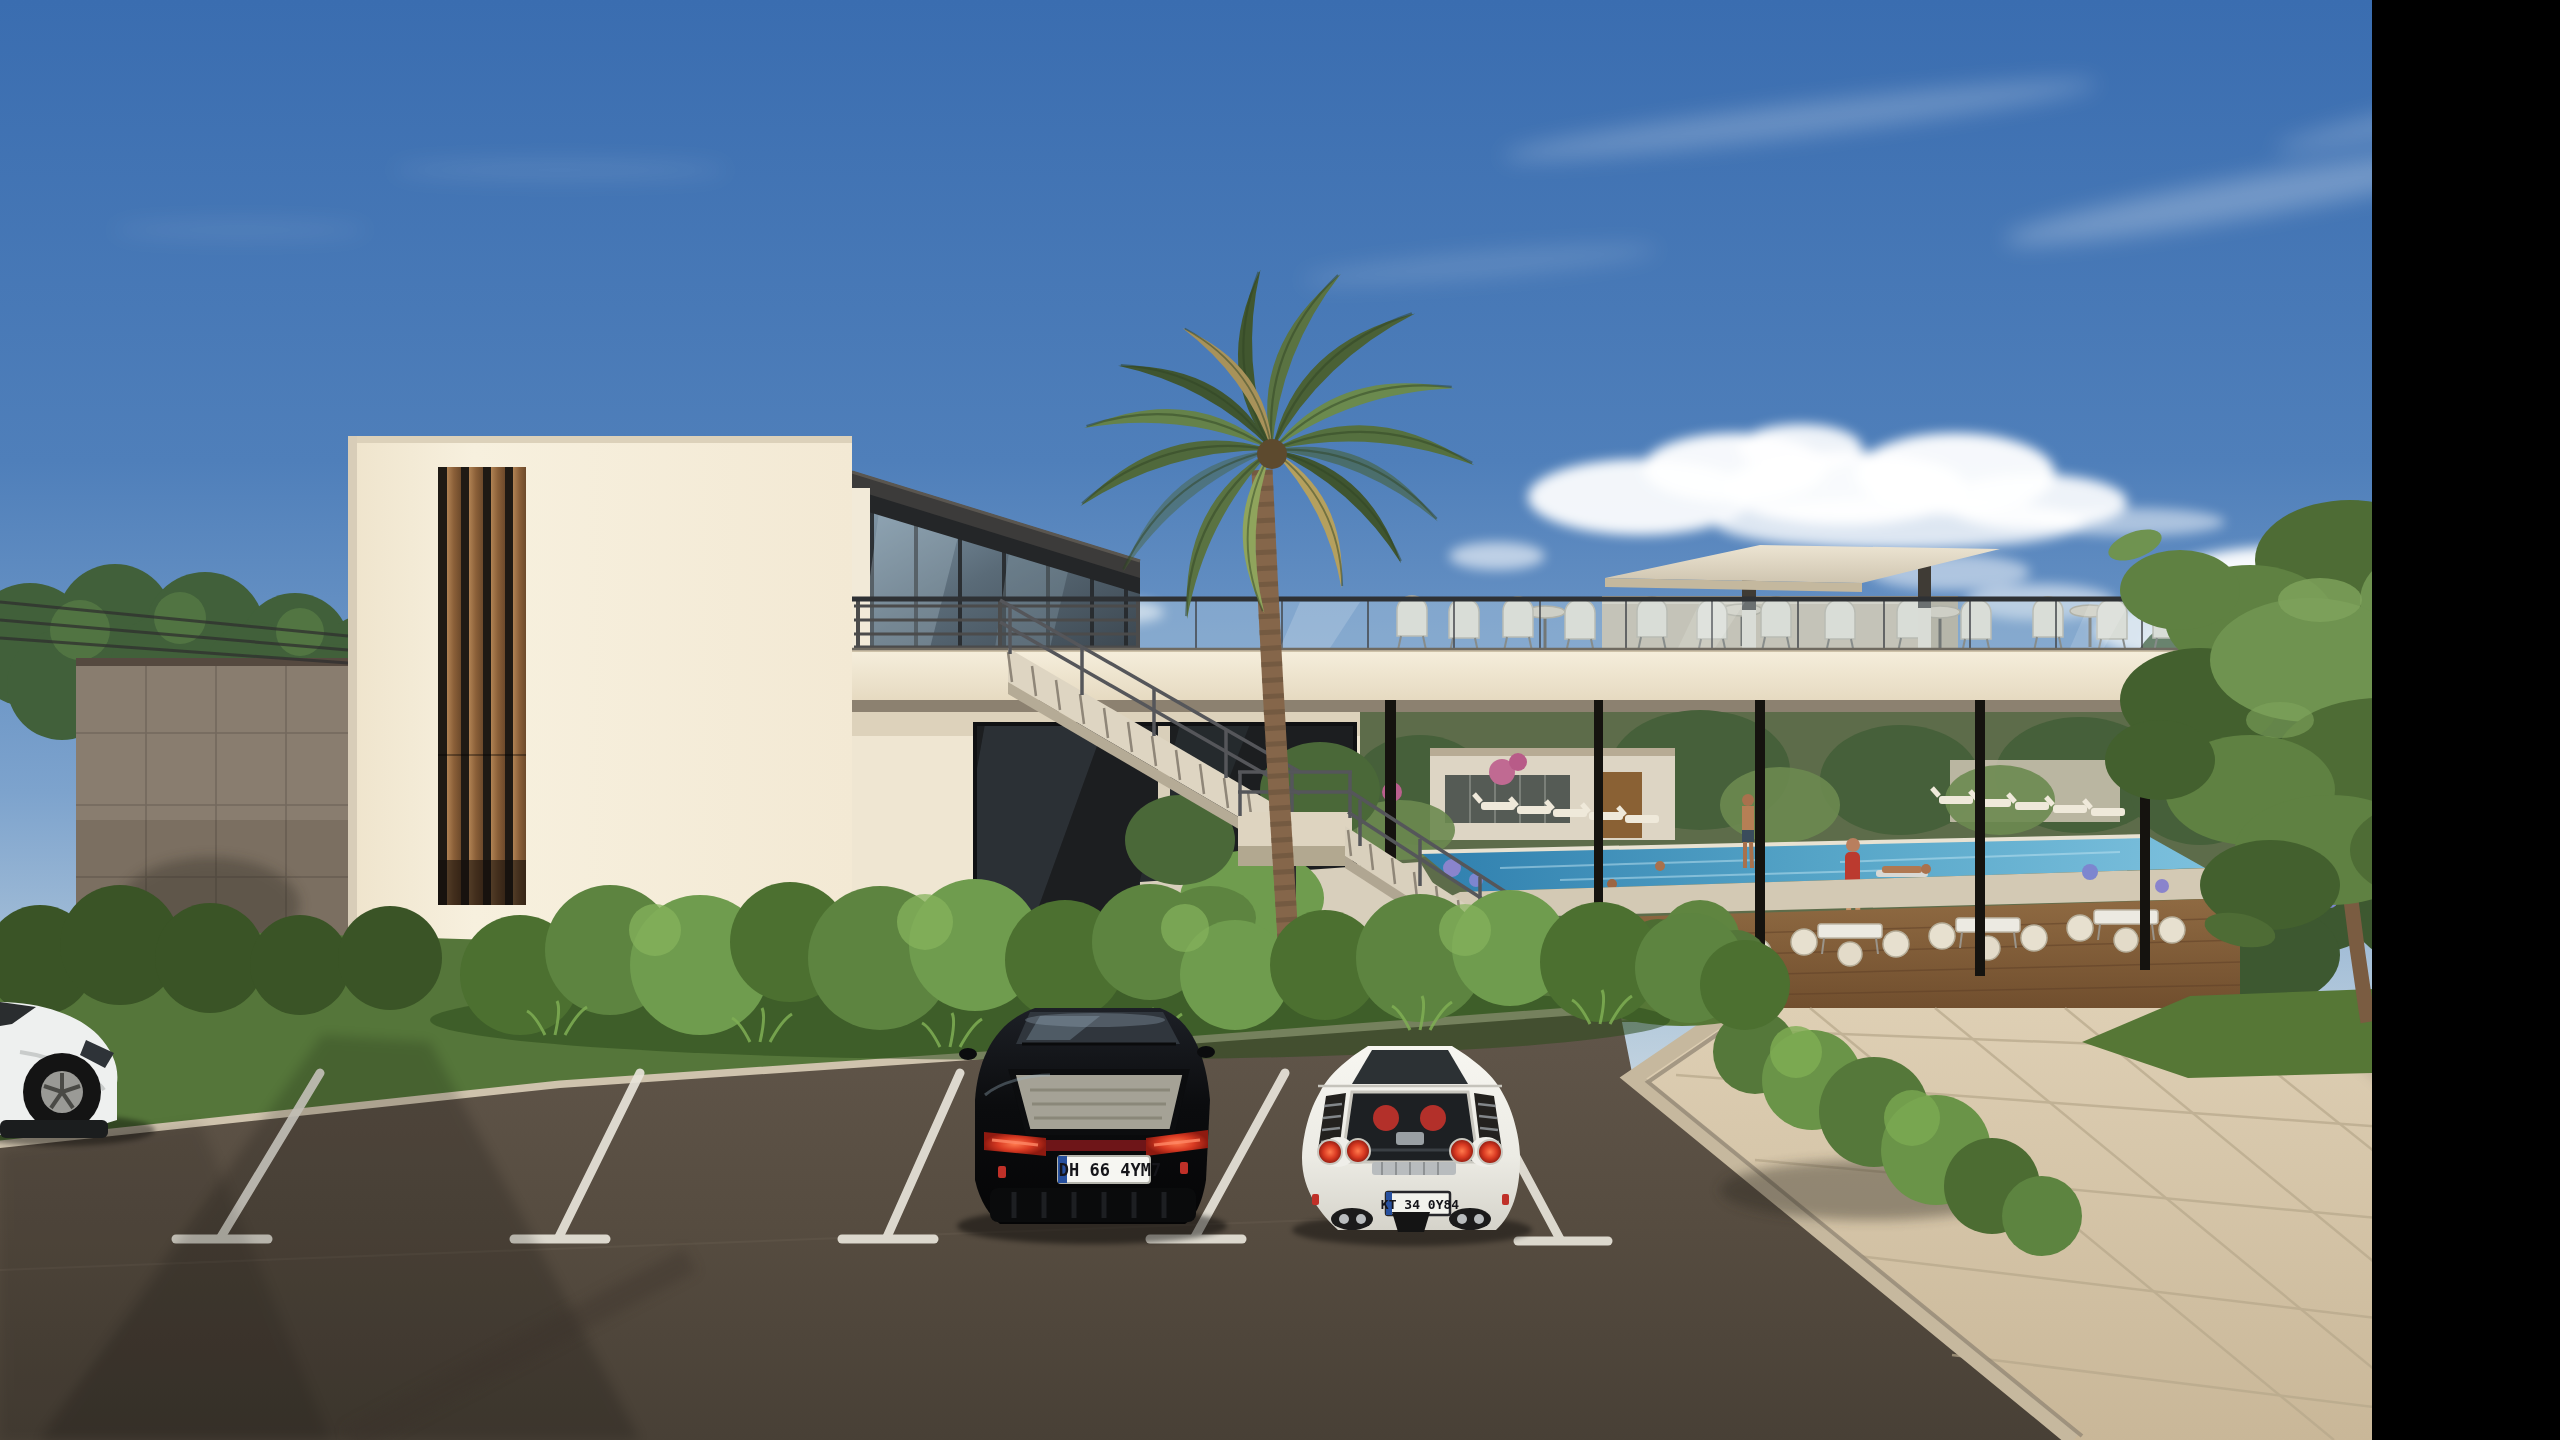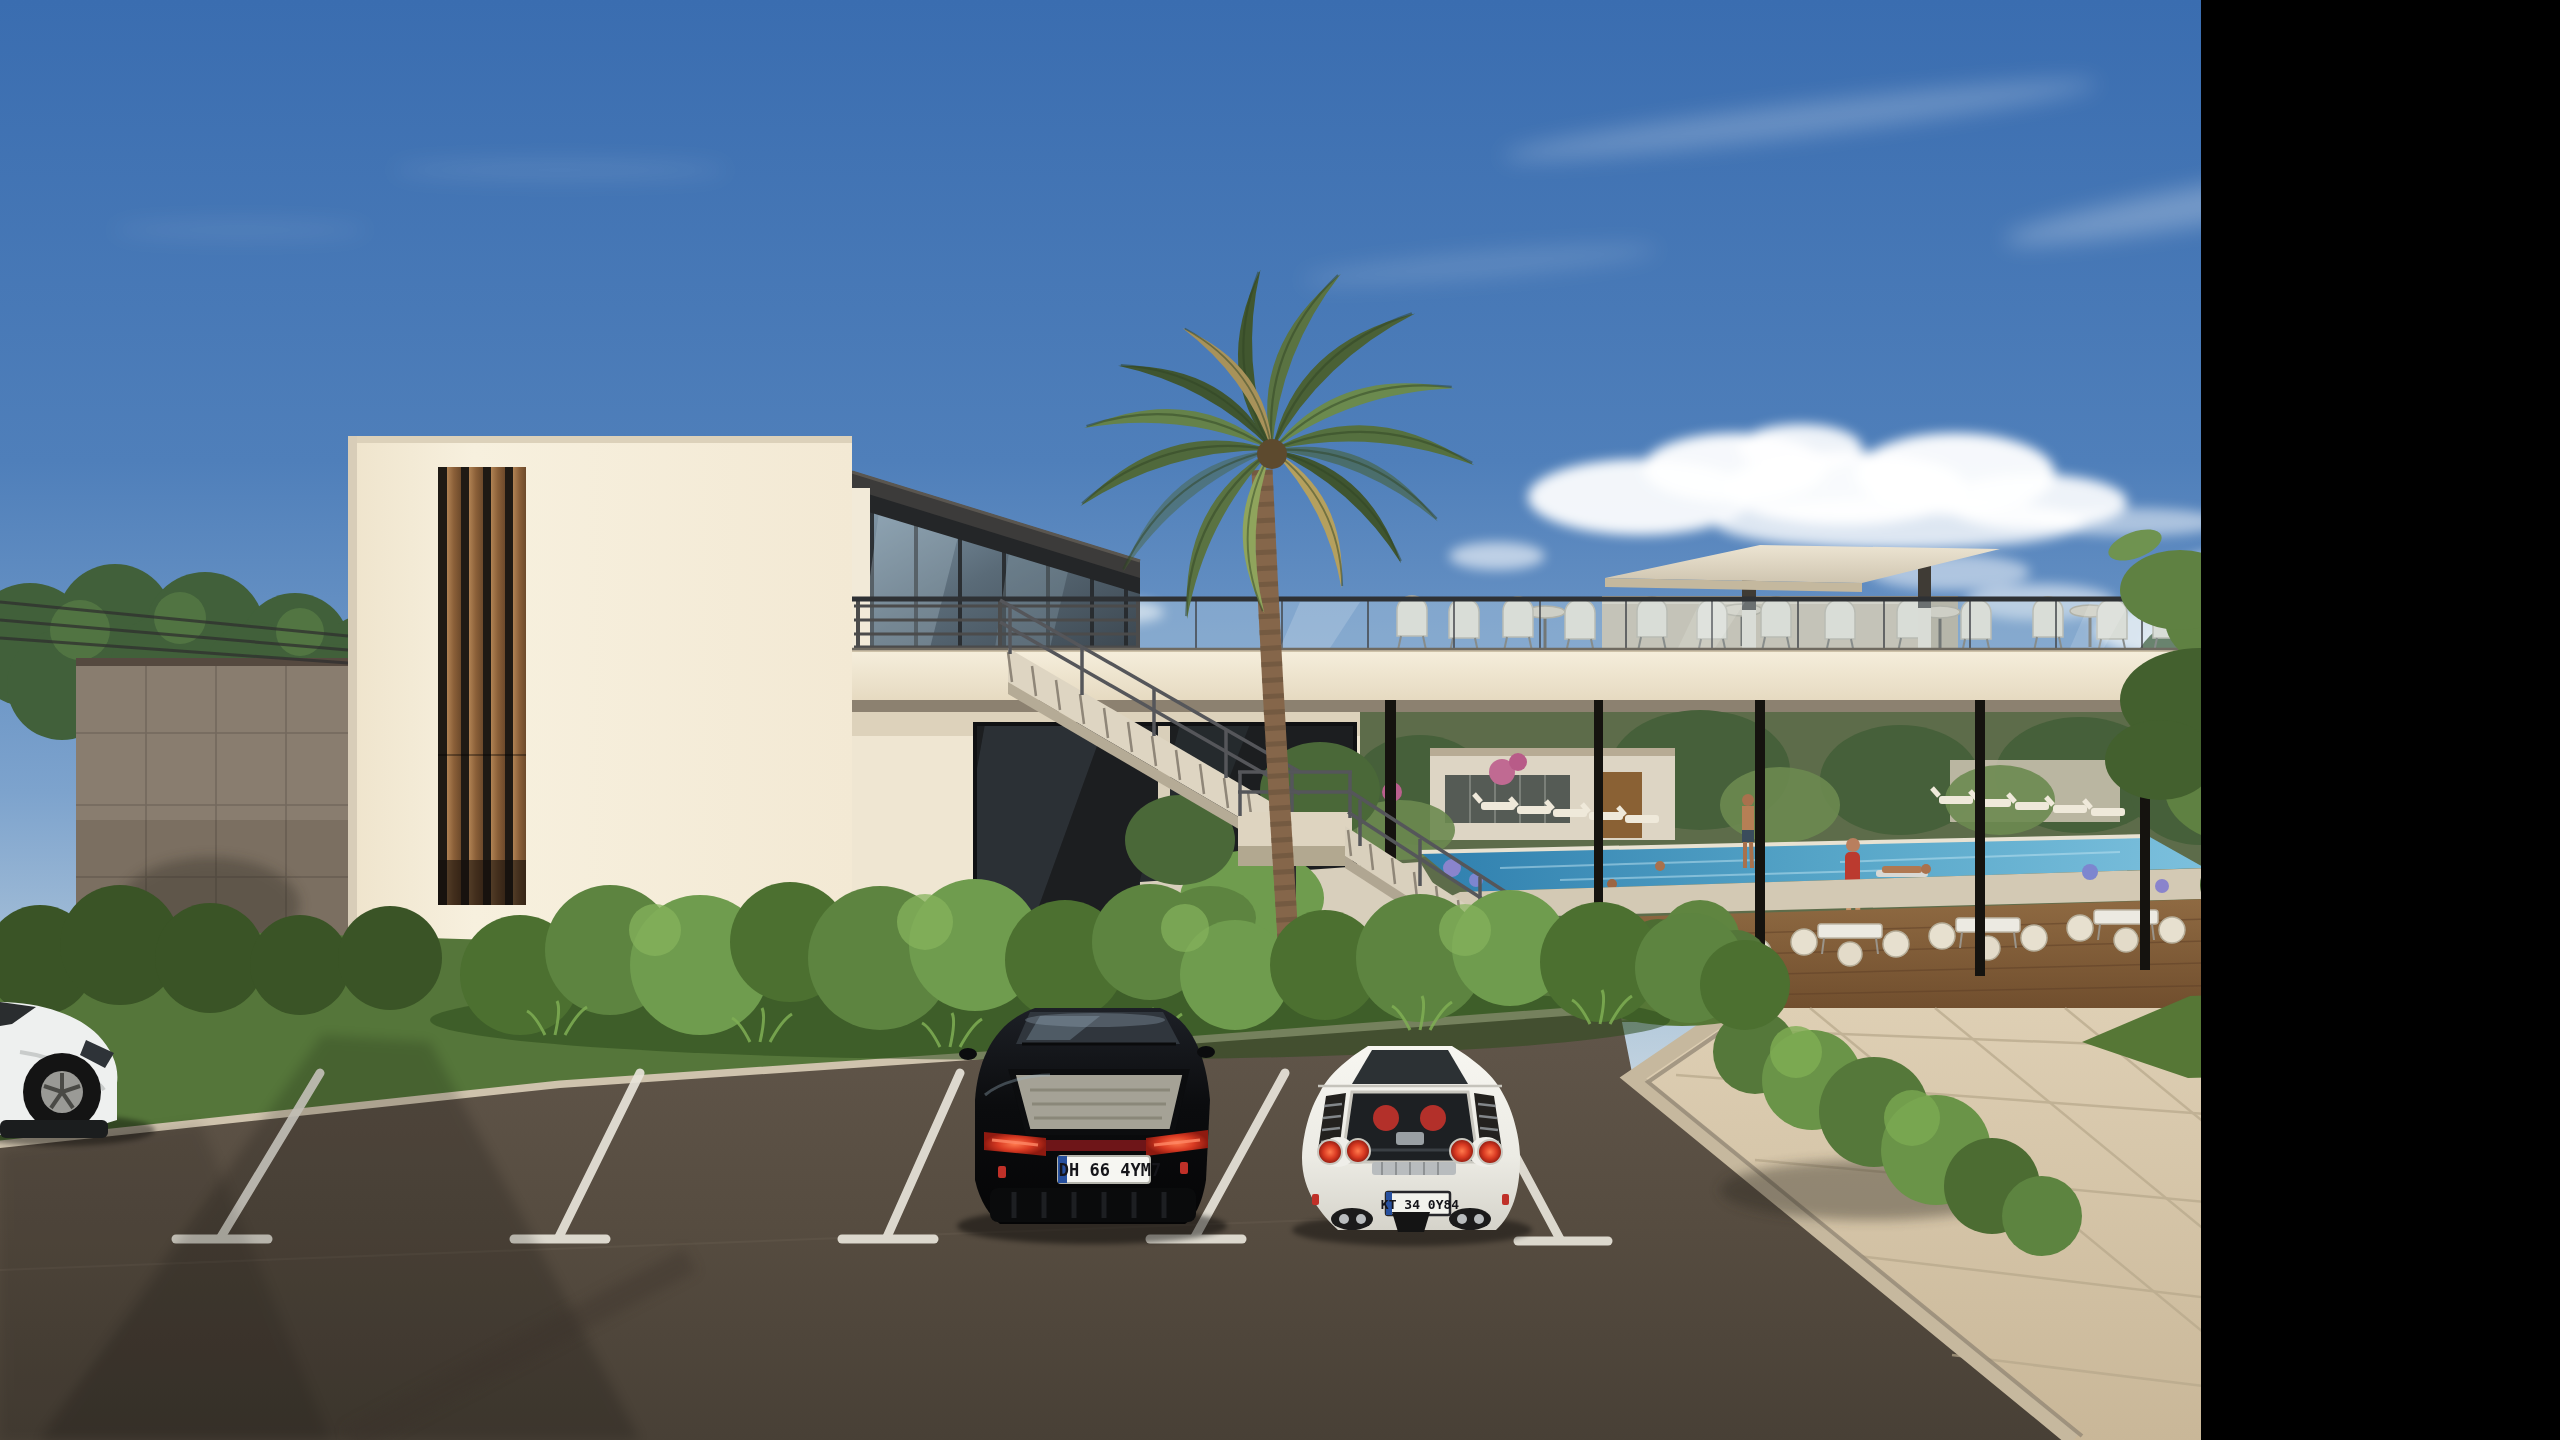--- a/index.html
+++ b/index.html
@@ -1,16 +1,16 @@
 <!DOCTYPE html>
 <html><head>
 <meta charset="utf-8">
 <style>
   html,body{margin:0;padding:0;background:#000;}
-  .stage{position:relative;width:2201px;height:1440px;overflow:hidden;font-family:"DejaVu Sans",sans-serif;}
+  .stage{position:relative;width:2372px;height:1440px;overflow:hidden;font-family:"DejaVu Sans",sans-serif;}
   svg{display:block;width:2560px;height:1440px;}
   .plate-text{font-family:"DejaVu Sans Mono",monospace;font-weight:bold;fill:#15151a;}
 </style>
 </head>
 <body>
 
 <div class="stage">
 <svg viewBox="0 0 2560 1440">
   <defs>
     <linearGradient id="skyGrad" x1="0" y1="0" x2="0" y2="1">

